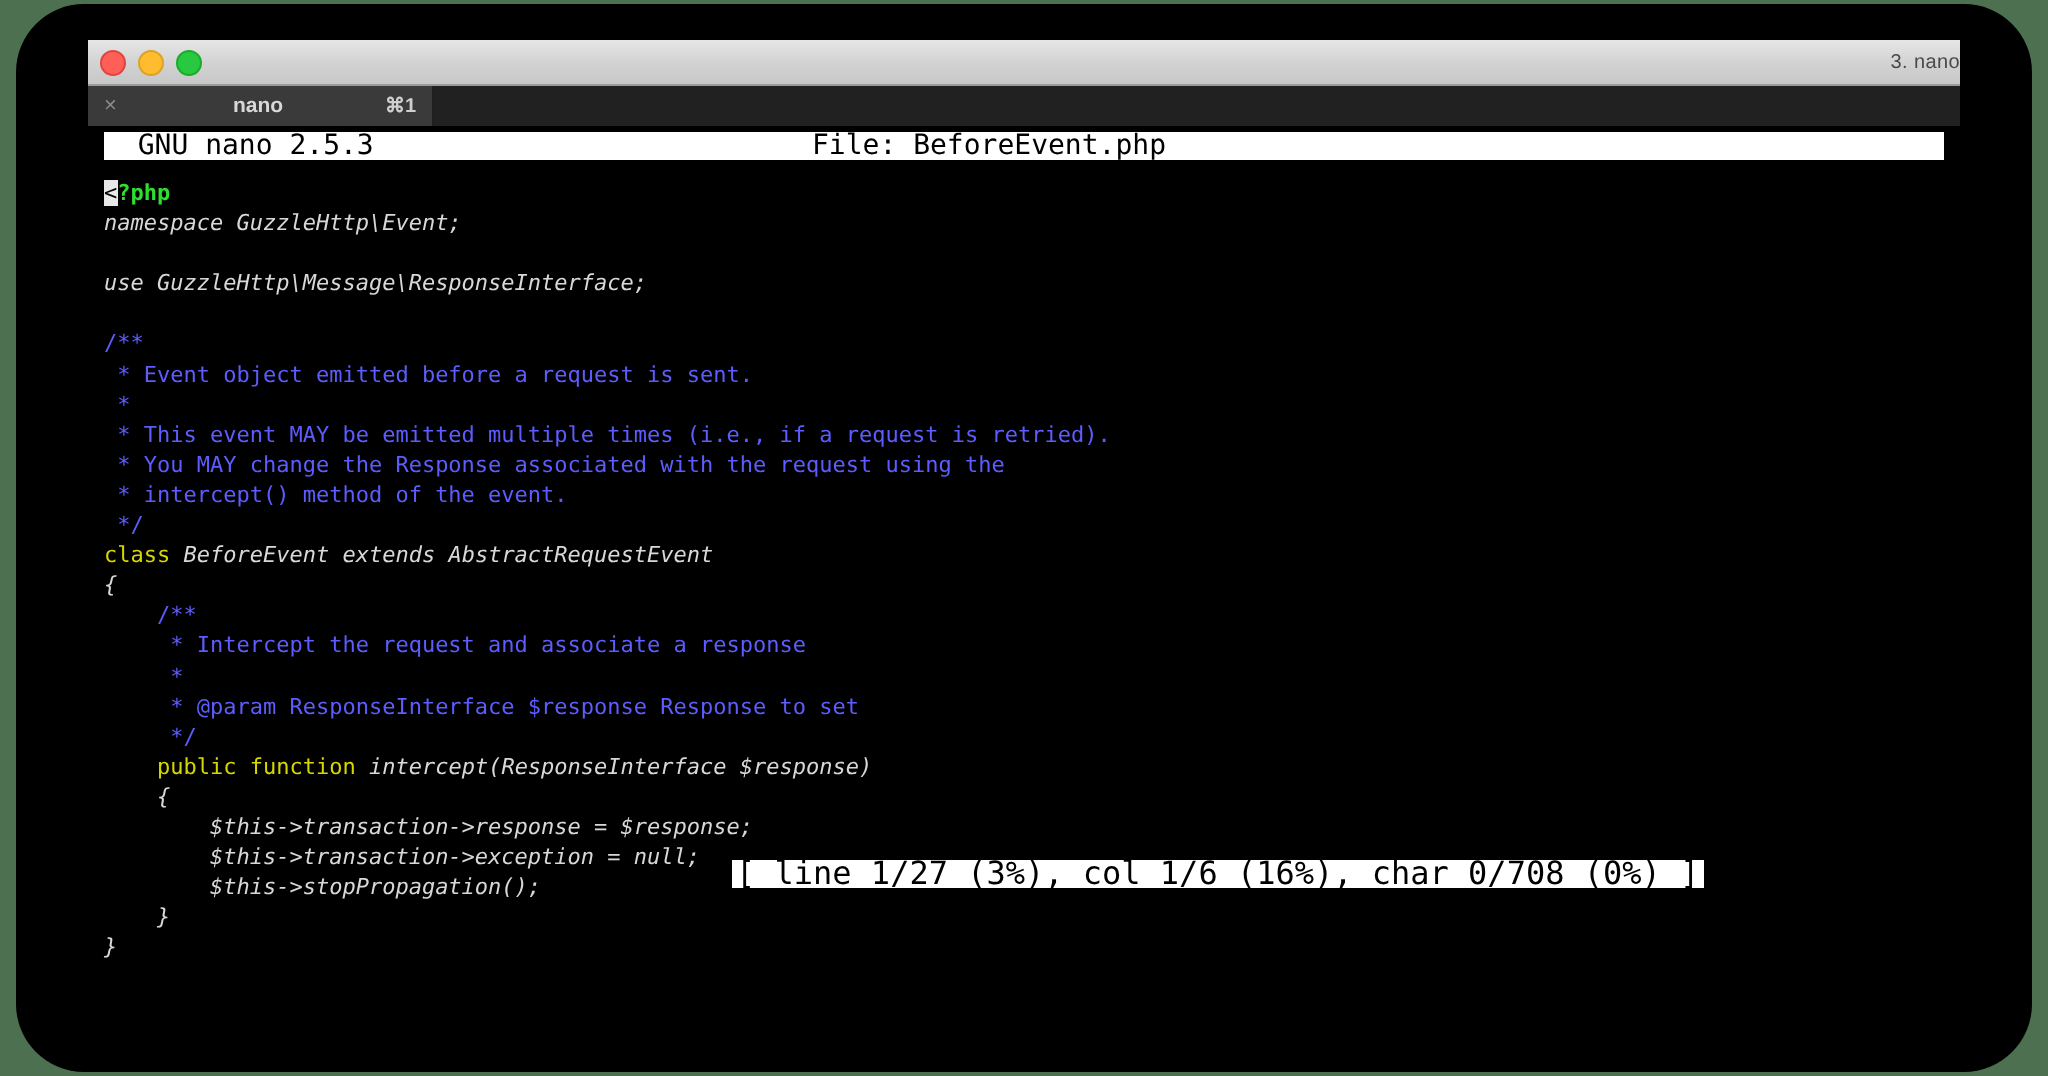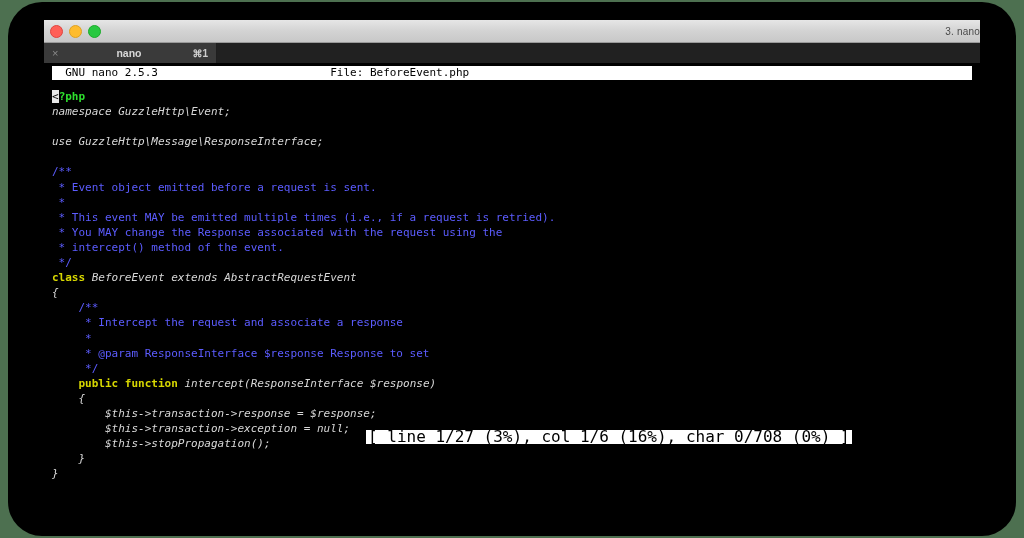--- a/index.html
+++ b/index.html
@@ -129,39 +129,39 @@
 
   
   #nano-header {
     position: absolute;
     left: 8px;
     top: 3px;
     width: 920px;
     height: 14px;
     background: #ffffff;
     color: #000000;
-    font-size: 11px;
+    font-size: 14px;
     line-height: 14px;
     white-space: pre;
     overflow: hidden;
   }
 
   
   #code {
     position: absolute;
     left: 8px;
     top: 26px;
     width: 920px;
     white-space: pre;
     color: #d8d8d8;
   }
   .ln { display: block; height: 15.1px; }
 
   .c-comment { color: #5c5cff; }
-  .c-keyword { color: #d7d700; font-weight: bold; }
+  .c-keyword { color: #d7d700; font-weight: normal; }
   .c-php     { color: #2ee02e; font-weight: bold; text-align: center; }
   .c-plain   { color: #d8d8d8; font-style: italic; }
 
   .cursor {
     background: #e8e8e8;
     color: #000000;
   }
 
   
   #nano-status {

